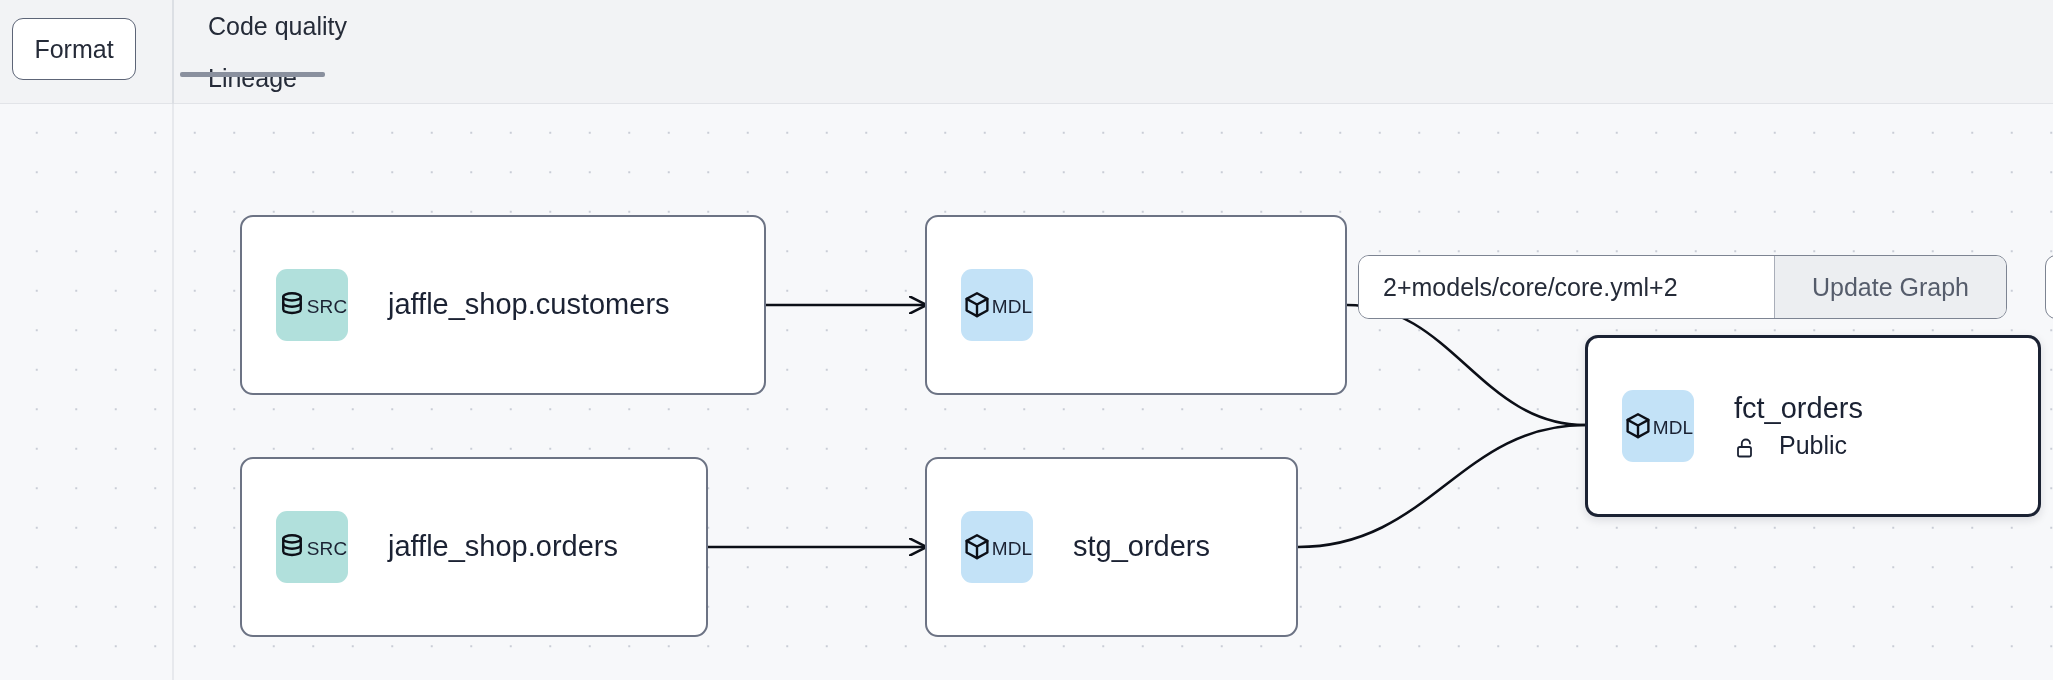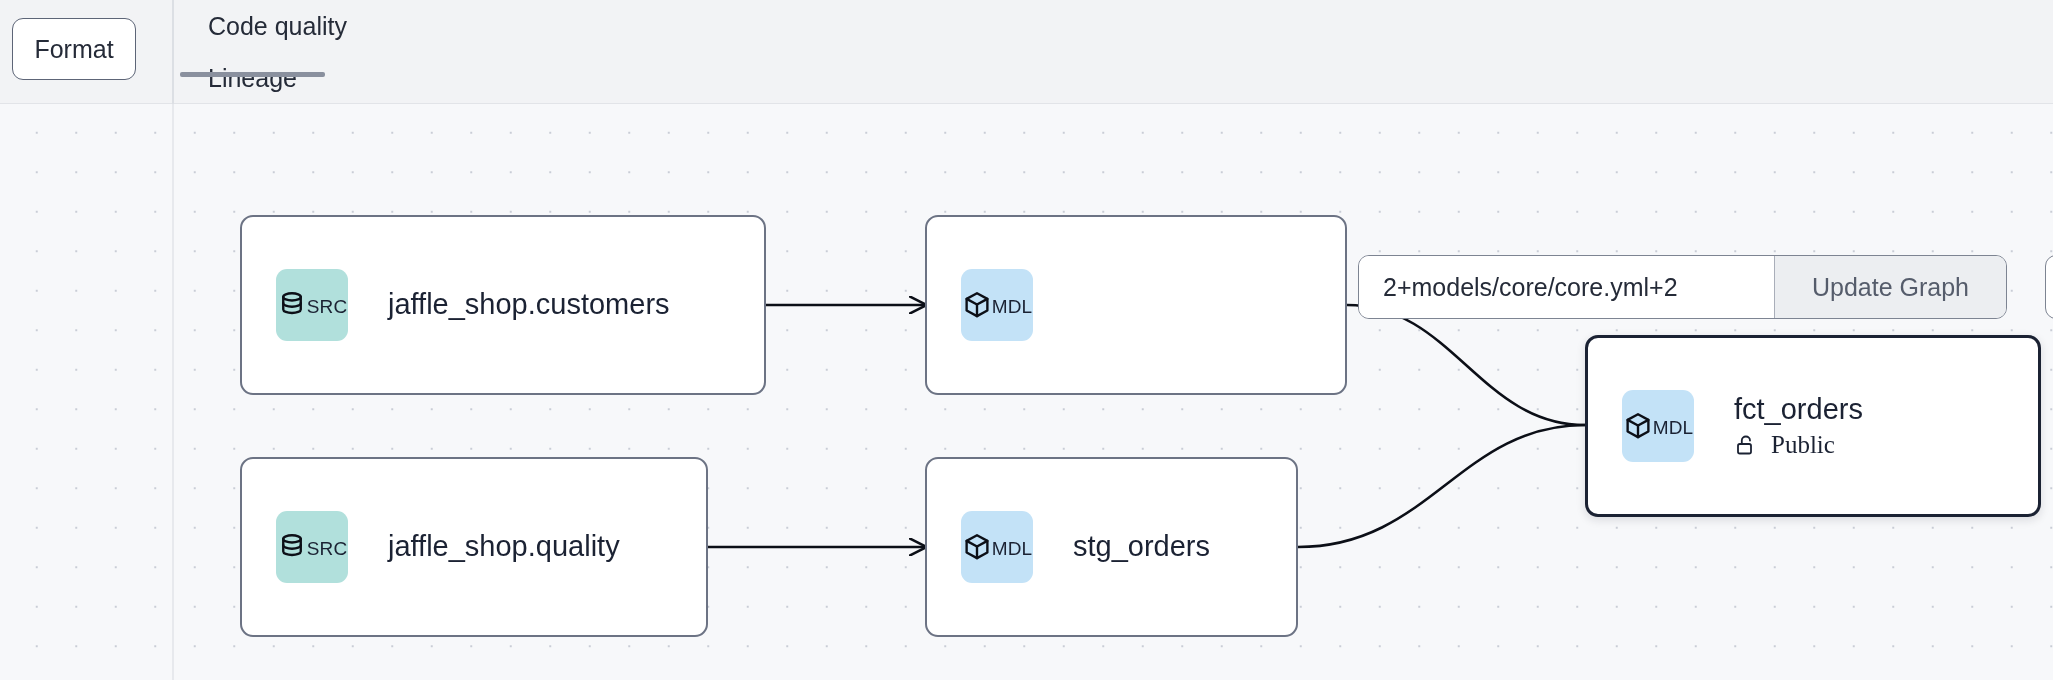--- a/index.html
+++ b/index.html
@@ -230,27 +230,26 @@
     justify-content: center;
   }
   .node-title {
     font-size: 29px;
     color: #1b2233;
     line-height: 1.15;
     white-space: nowrap;
   }
   .node-sub {
     display: flex;
-    align-items: center;
-    gap: 13px;
+    align-items: flex-end;
+    gap: 21px;
     margin-top: 5px;
     font-size: 25px;
     color: #1b2233;
     white-space: nowrap;
-    font-family: Liberation Serif, serif;
   }
   .node-sub svg { display: block; flex: 0 0 auto; }
 </style>
 </head>
 <body>
 
 <div class="app">
 
   <div class="toolbar">
     <div class="format-btn">Format</div>
@@ -317,21 +316,21 @@
         <span>
           <svg width="30" height="30" viewBox="0 0 24 24" fill="none" stroke="#0c0f17" stroke-width="1.9" stroke-linecap="round" stroke-linejoin="round">
             <ellipse cx="12" cy="5.5" rx="7" ry="2.9"></ellipse>
             <path d="M5 5.5 v5 c0 1.6 3.1 2.9 7 2.9 s7 -1.3 7 -2.9 v-5"></path>
             <path d="M5 10.5 v5 c0 1.6 3.1 2.9 7 2.9 s7 -1.3 7 -2.9 v-5"></path>
           </svg>
         </span>
         <span class="badge-label">SRC</span>
       </div>
       <div class="node-text">
-        <div class="node-title">jaffle_shop.quality</div>
+        <div class="node-title">jaffle_shop.orders</div>
       </div>
     </div>
 
     <div class="node" style="left:925px; top:353px; width:373px; height:180px;">
       <div class="badge mdl">
         <span>
           <svg width="30" height="30" viewBox="0 0 24 24" fill="none" stroke="#0c0f17" stroke-width="1.9" stroke-linecap="round" stroke-linejoin="round">
             <path d="M12 2.6 L20.3 7.1 V16.4 L12 20.9 L3.7 16.4 V7.1 Z"></path>
             <path d="M3.7 7.1 L12 11.6 L20.3 7.1"></path>
             <path d="M12 11.6 V20.9"></path>

